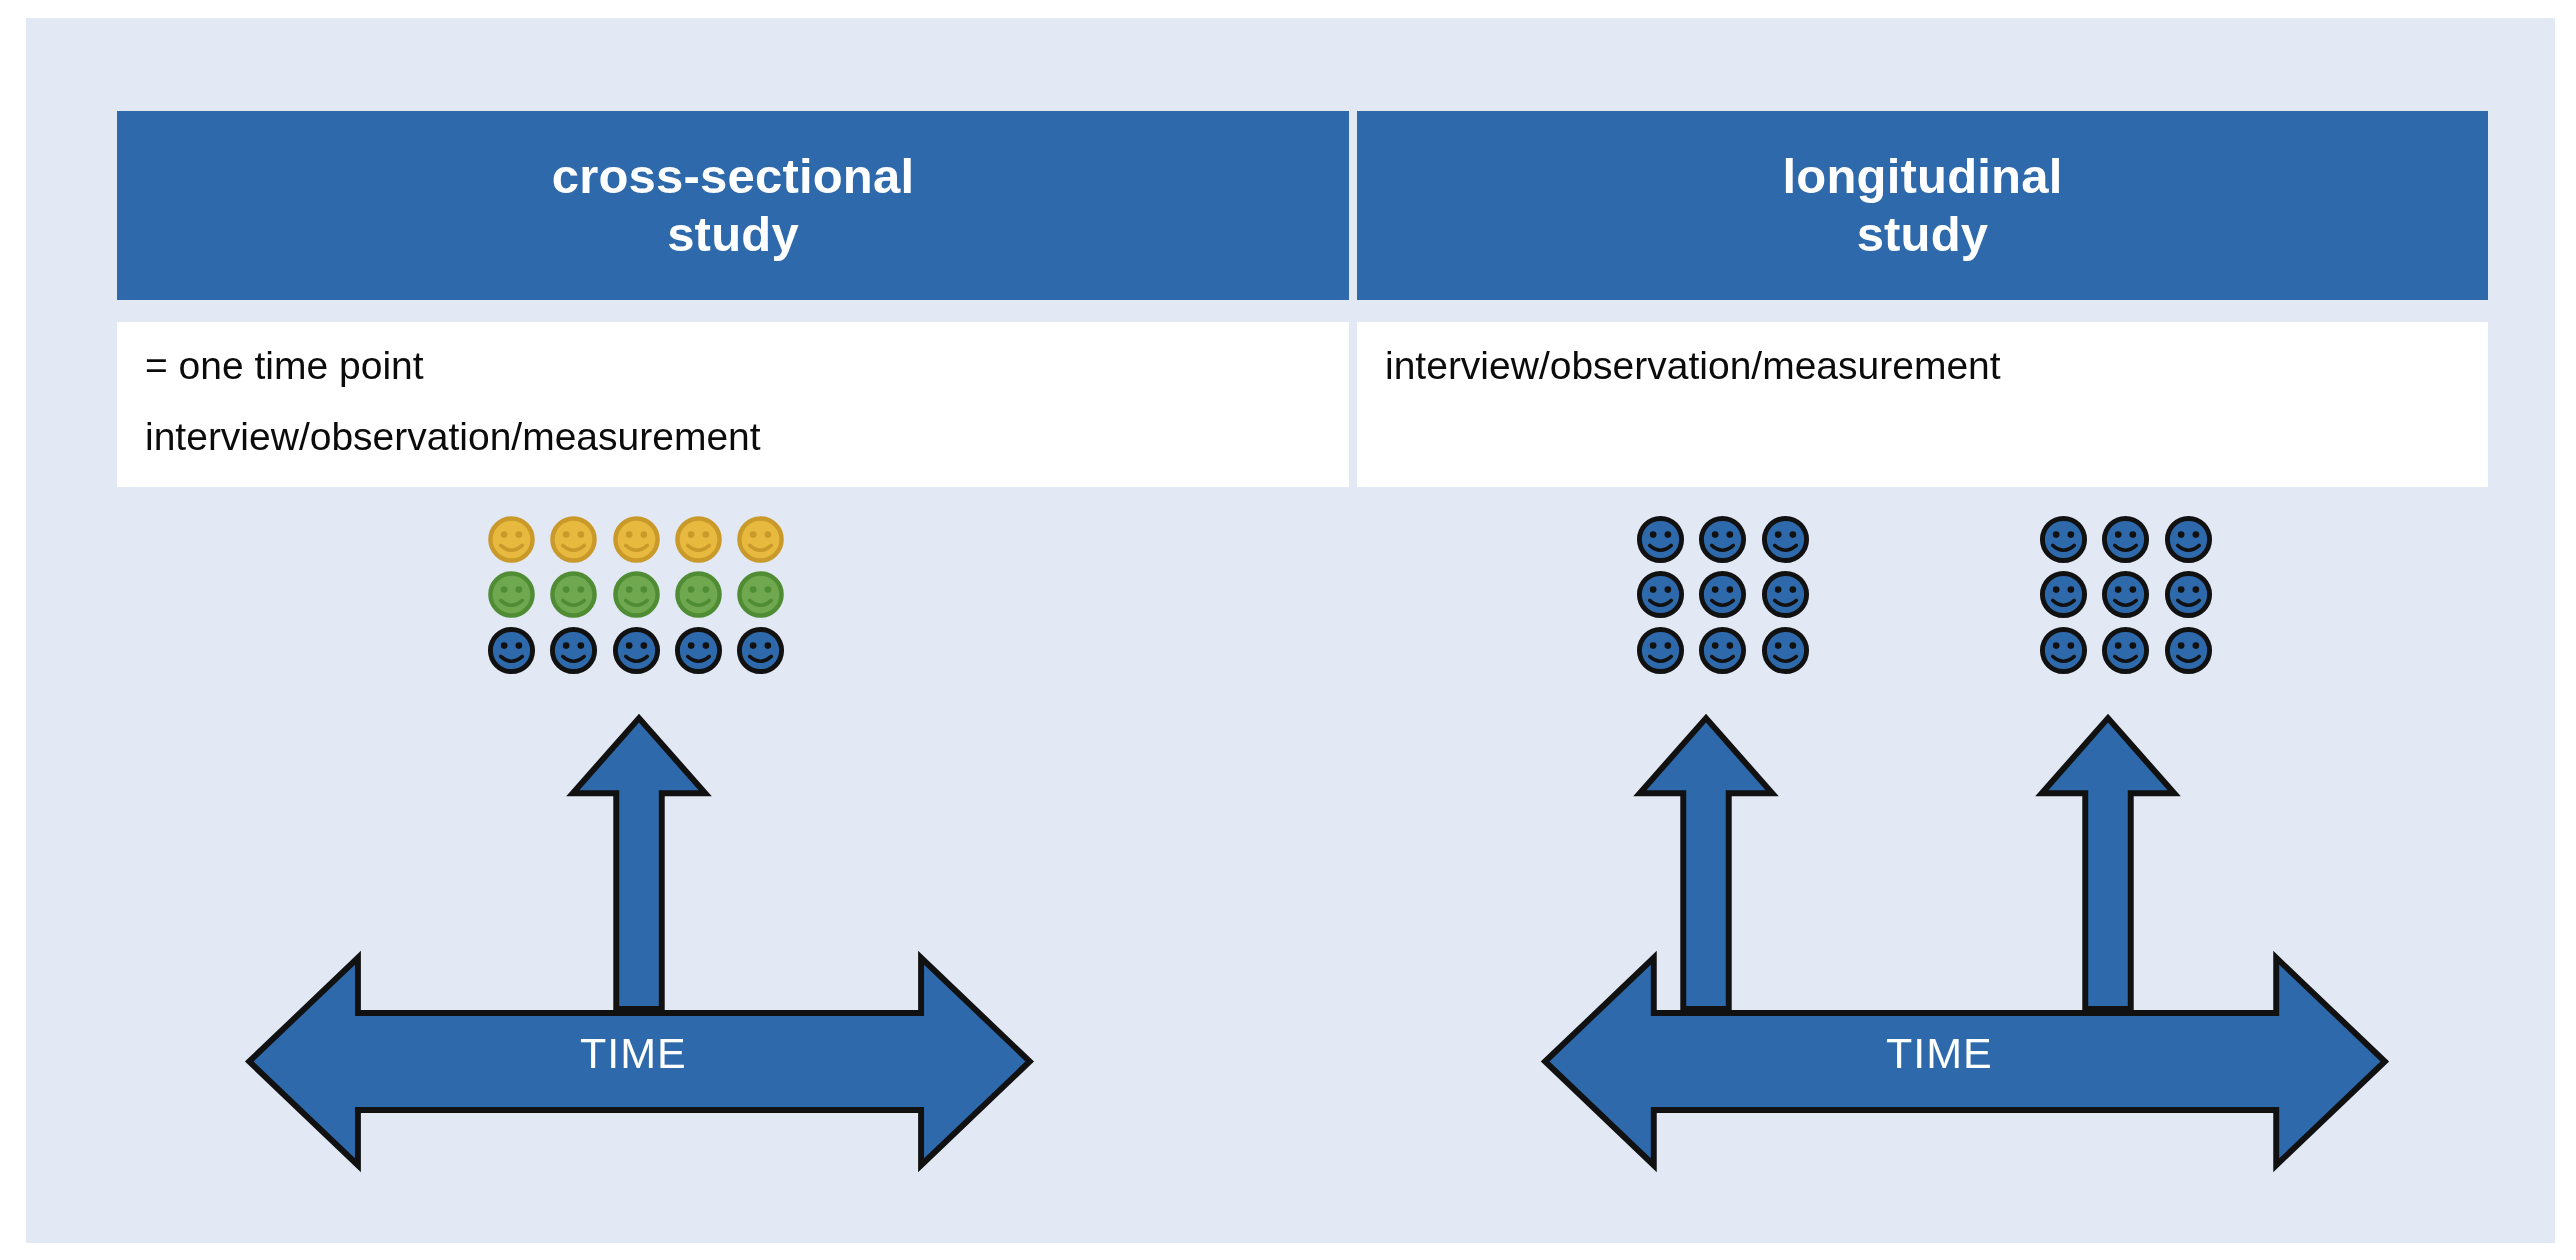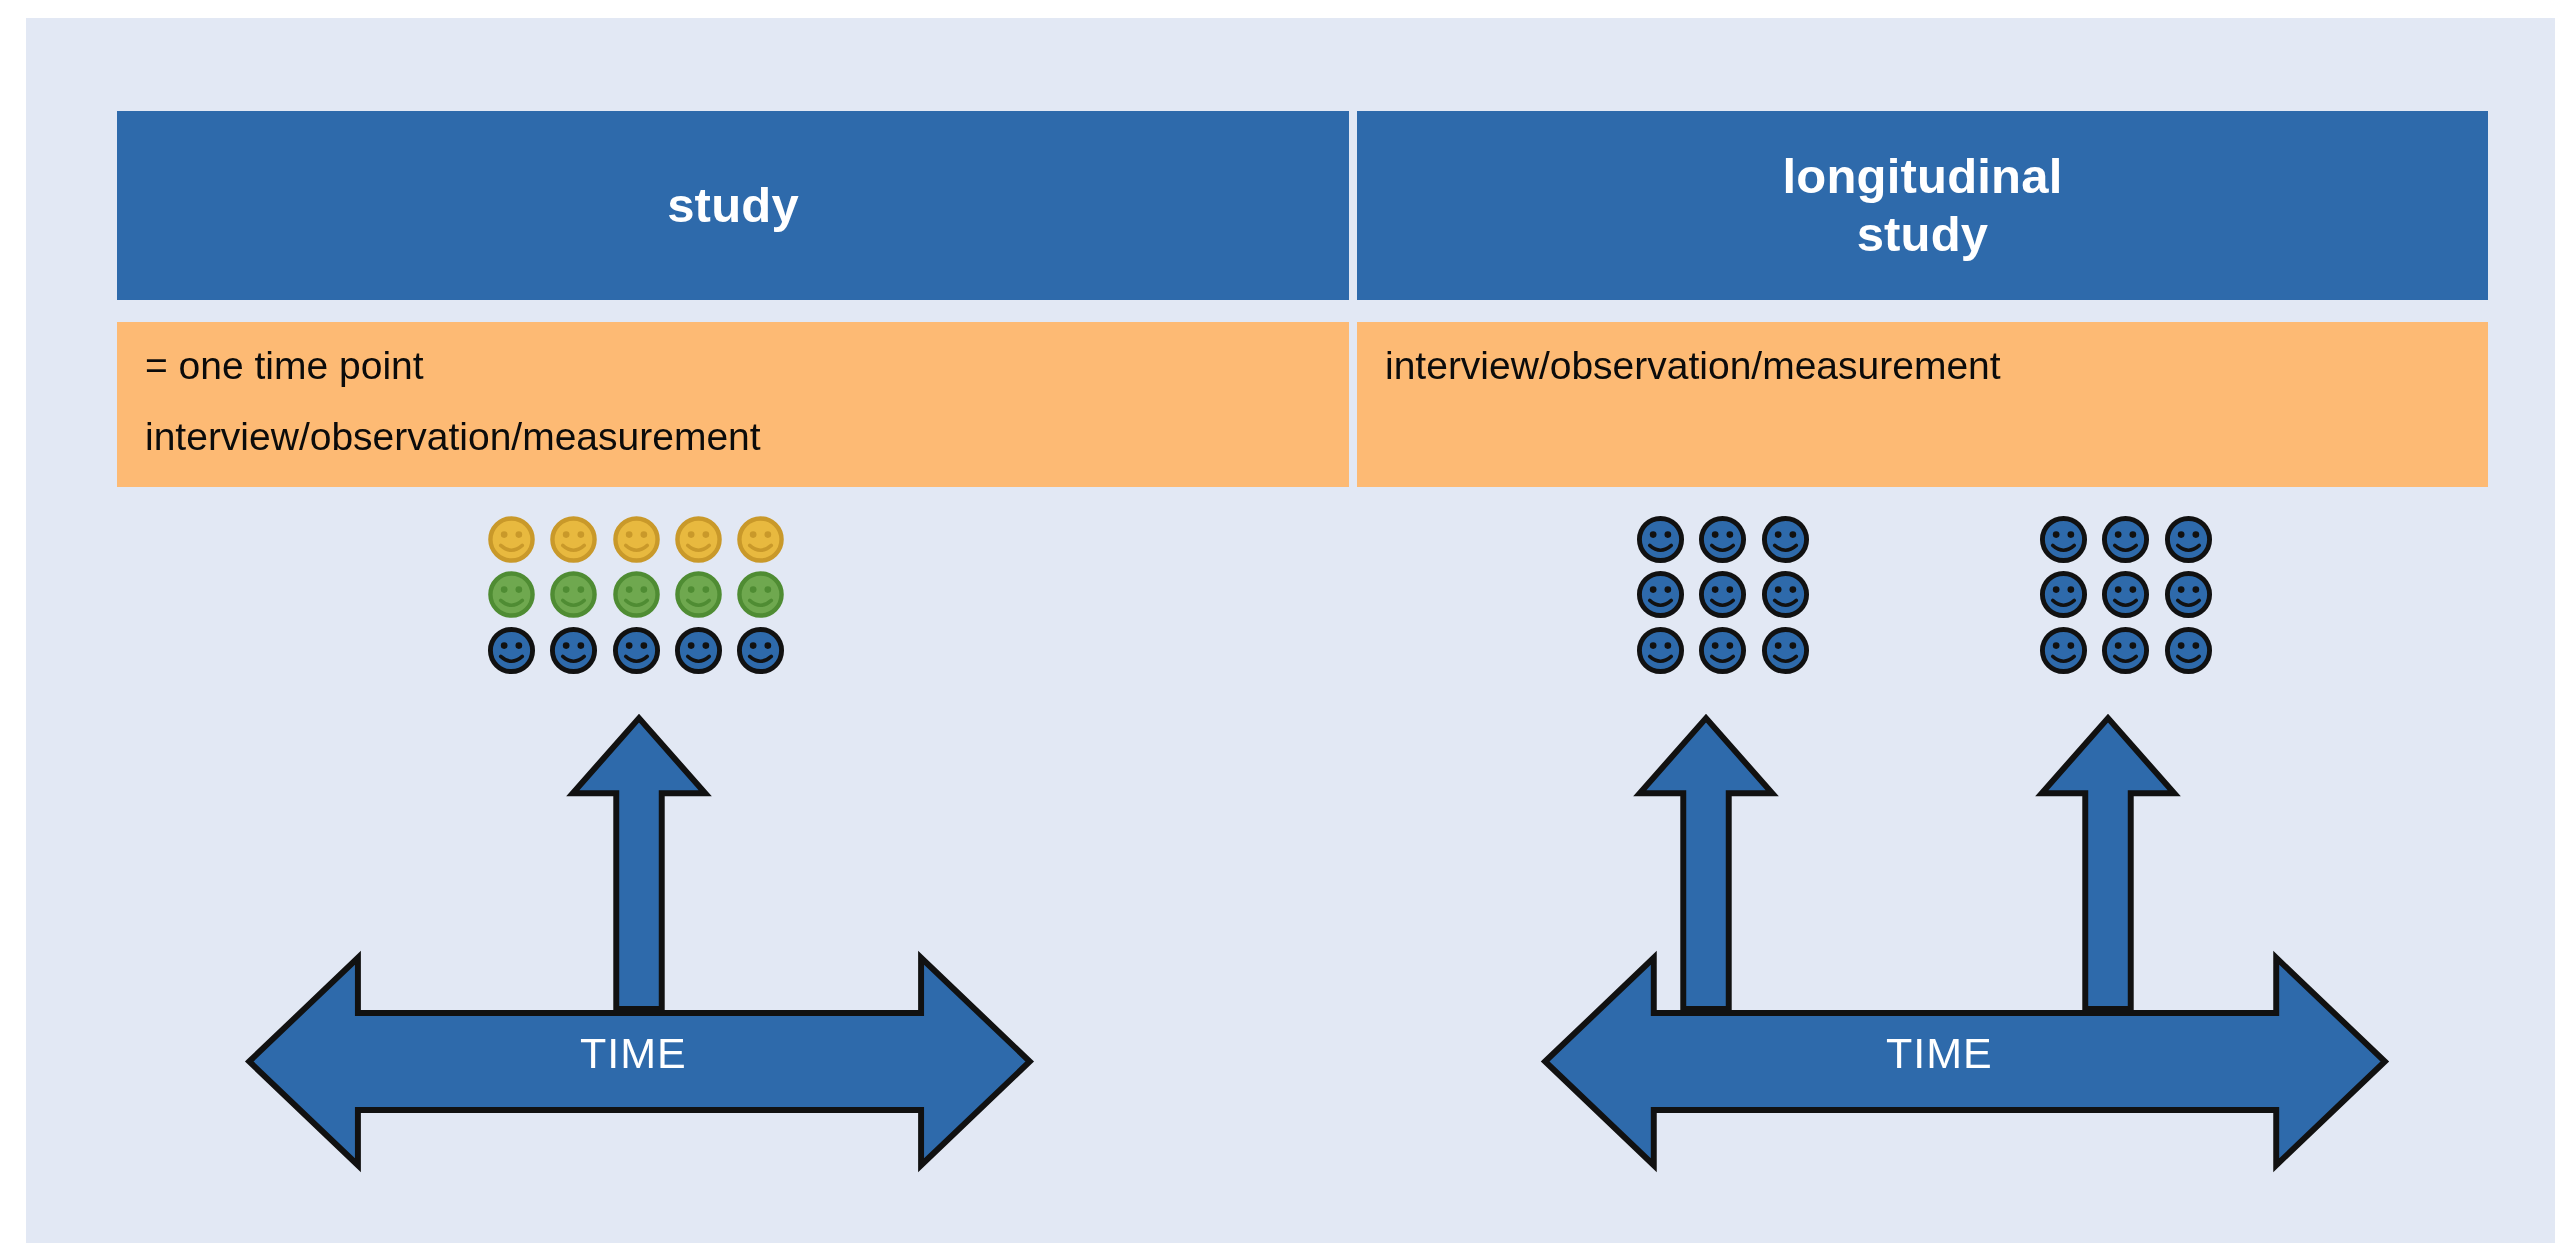--- a/index.html
+++ b/index.html
@@ -9,21 +9,21 @@
 
   
   .hdr{position:absolute;top:93px;height:189px;background:#2e6aab;
        display:flex;align-items:center;justify-content:center;}
   .hdr-left{left:91px;width:1232px;}
   .hdr-right{left:1331px;width:1131px;}
   .hdr-txt{color:#ffffff;font-weight:bold;font-size:49px;line-height:1.18;
            text-align:center;letter-spacing:0.2px;}
 
   
-  .desc{position:absolute;top:304px;height:165px;background:#fdba74;
+  .desc{position:absolute;top:304px;height:165px;background:#ffffff;
         box-sizing:border-box;padding:24px 0 0 28px;}
   .desc-left{left:91px;width:1232px;}
   .desc-right{left:1331px;width:1131px;}
   .desc-line{font-size:39px;color:#0b0b0b;line-height:1.0;margin:0 0 32px 0;white-space:nowrap;}
 
   
   .face{position:absolute;width:49px;height:49px;}
   .grid{position:absolute;}
 
   
@@ -32,20 +32,21 @@
               white-space:nowrap;}
 </style>
 </head>
 <body>
 
 <div id="stage">
   <div class="panel">
 
     <div class="hdr hdr-left">
       <div class="hdr-txt">
+        <div>cross-sectional</div>
         <div>study</div>
       </div>
     </div>
 
     <div class="hdr hdr-right">
       <div class="hdr-txt">
         <div>longitudinal</div>
         <div>study</div>
       </div>
     </div>

